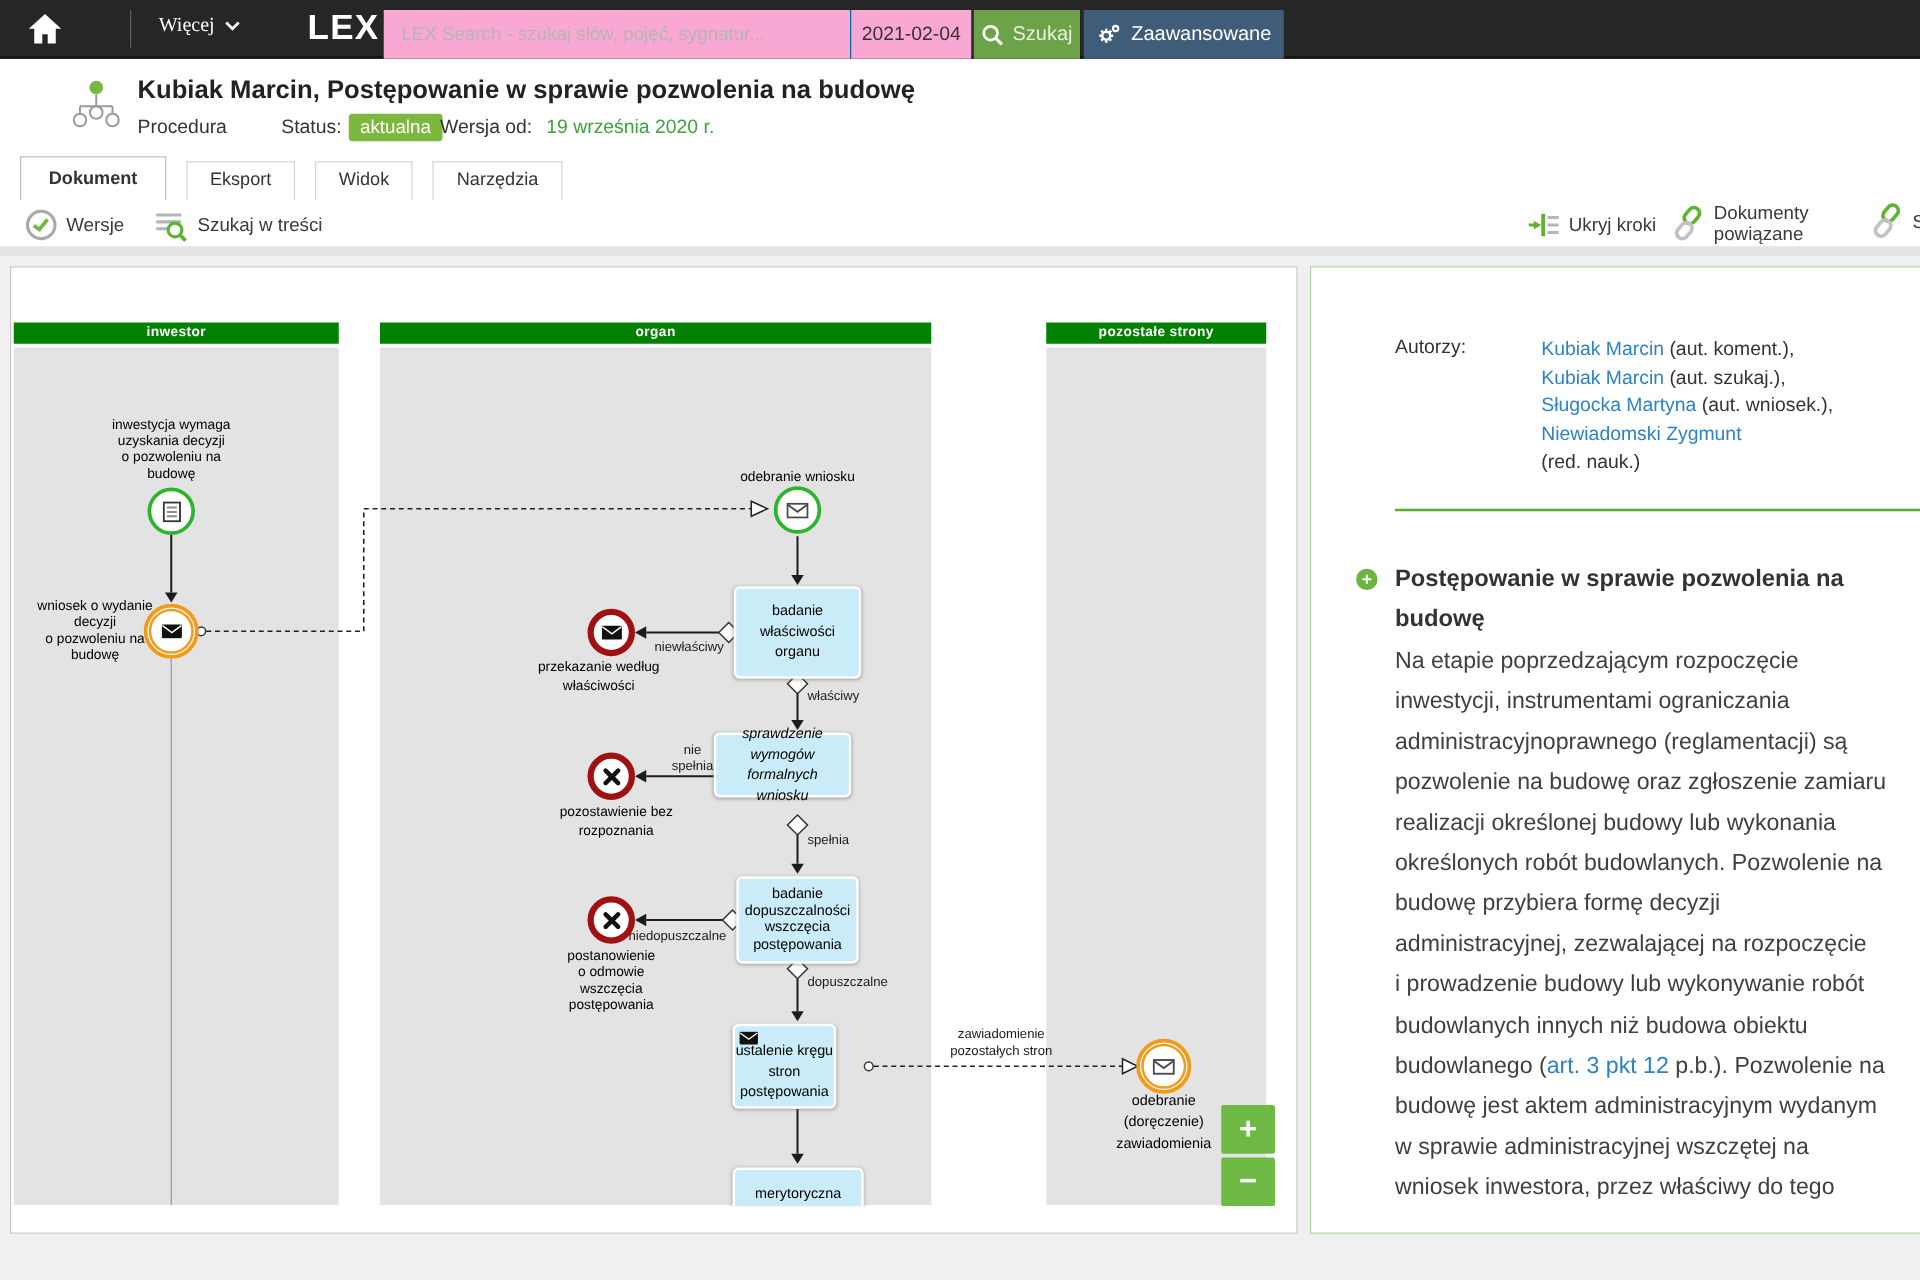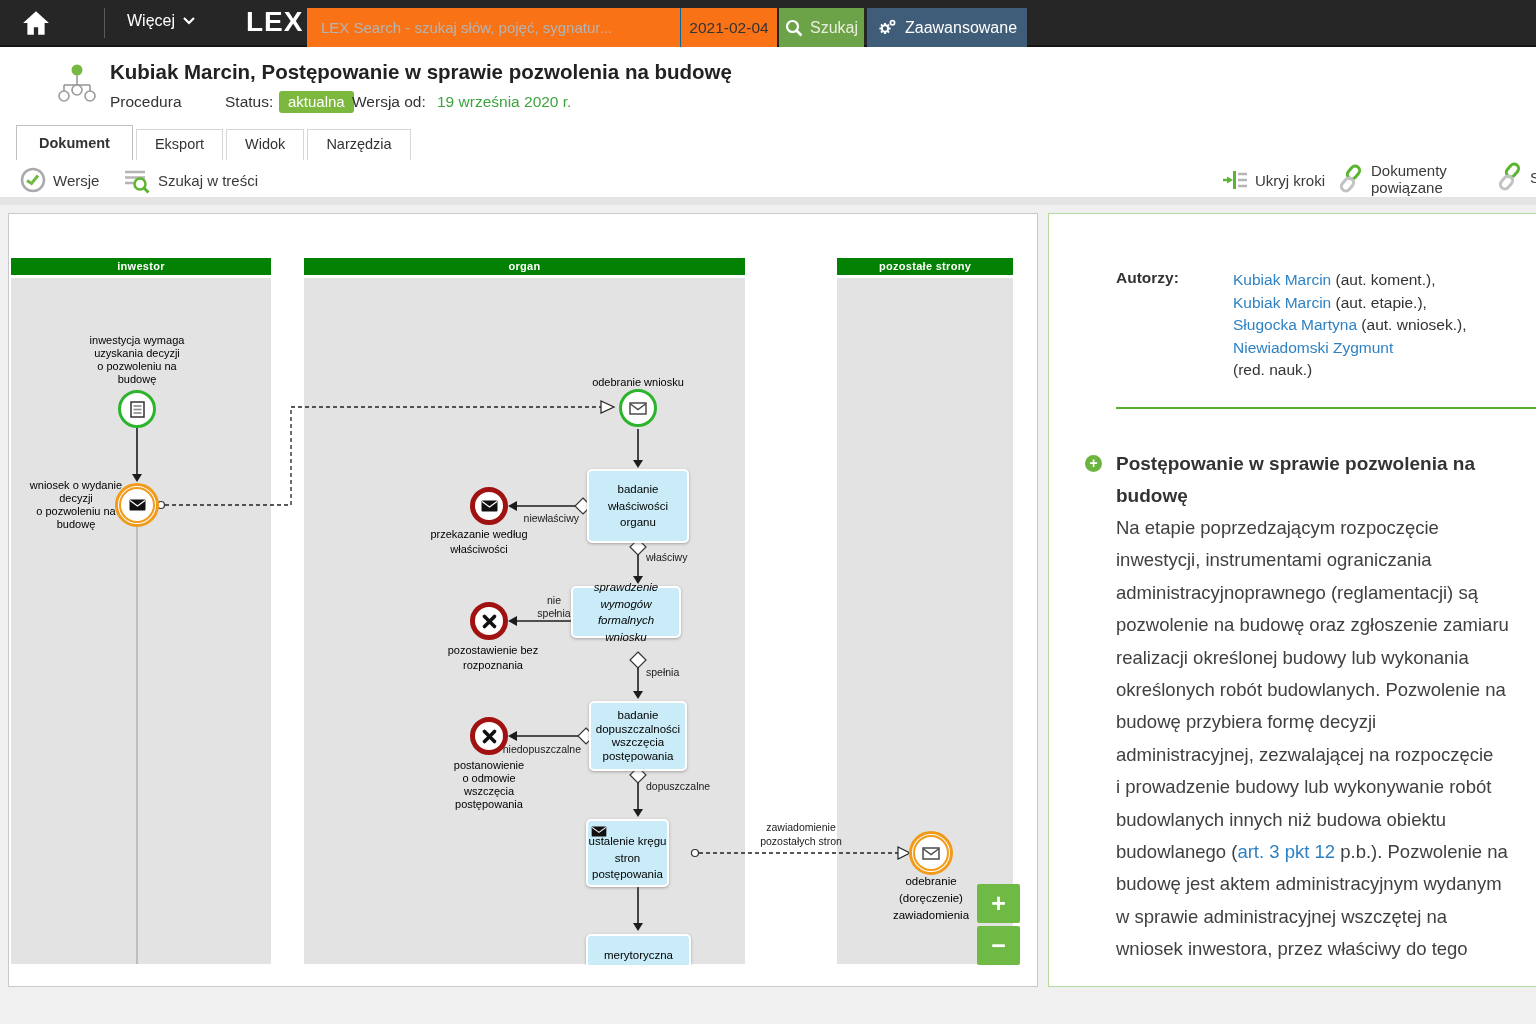--- a/index.html
+++ b/index.html
@@ -6,40 +6,40 @@
   body{
     width:1536px;height:1024px;position:relative;overflow:hidden;
     background:#f0f0f0;font-family:"Liberation Sans",sans-serif;
     -webkit-font-smoothing:antialiased;
   }
   .abs{position:absolute;}
 
   
   .topbar{position:absolute;left:0;top:0;width:1536px;height:47px;background:#262626;border-bottom:2px solid #151515;box-sizing:border-box;z-index:20;}
   .topbar .divider{position:absolute;left:104px;top:8px;width:1px;height:30px;background:#5a5a5a;}
-  .more{position:absolute;left:127px;top:12px;color:#fff;font-size:16px;display:flex;align-items:center;gap:8px;cursor:pointer;}
+  .more{position:absolute;left:127px;top:12px;color:#fff;font-size:16px;display:flex;align-items:center;gap:8px;cursor:pointer;font-family:Liberation Serif, serif;}
   .logo{position:absolute;left:246px;top:6px;color:#fff;font-size:28px;font-weight:bold;letter-spacing:1px;cursor:pointer;}
-  .searchwrap{position:absolute;left:307px;top:8px;width:470px;height:39px;background:#f97316;display:flex;align-items:stretch;}
+  .searchwrap{position:absolute;left:307px;top:8px;width:470px;height:39px;background:#f9a8d4;display:flex;align-items:stretch;}
   .searchwrap input{flex:1;border:none;outline:none;font-family:"Liberation Sans",sans-serif;font-size:15px;color:#444;padding:0 14px;background:transparent;}
   .searchwrap input::placeholder{color:#b4b4b4;}
   .datefield{width:96px;border-left:1px solid #0369a1;display:flex;align-items:center;justify-content:center;font-size:15.5px;color:#333;cursor:pointer;}
   .btn-search{position:absolute;left:779px;top:8px;width:85px;height:39px;background:#6da348;color:#e9efdd;font-size:16px;display:flex;align-items:center;justify-content:center;gap:7px;cursor:pointer;}
   .btn-adv{position:absolute;left:867px;top:8px;width:160px;height:39px;background:#3f5d79;color:#fff;font-size:16px;display:flex;align-items:center;justify-content:center;gap:8px;cursor:pointer;}
 
   
   .dochead{position:absolute;left:0;top:47px;width:1536px;height:150px;background:#fff;}
   .doc-title{position:absolute;left:110px;top:13px;font-size:20.5px;font-weight:bold;color:#222;}
   .doc-meta{position:absolute;left:110px;top:46px;font-size:15.5px;color:#333;height:22px;}
   .meta-piece{position:absolute;white-space:nowrap;}
   .badge{background:#7cb83e;color:#fff;border-radius:3px;padding:2px 9px 3px;font-size:15px;}
   .ver-date{color:#3da33d;}
 
   
   .tabs{position:absolute;left:16px;top:78px;display:flex;align-items:flex-end;}
-  .tab{border:1px solid #d6d6d6;border-bottom:none;background:#fff;font-size:14.5px;color:#333;padding:6px 18px 9px;margin-right:3px;cursor:pointer;}
+  .tab{border:1px solid #d6d6d6;border-bottom:none;background:#fff;font-size:14.5px;color:#333;padding:6px 18px 9px;margin-right:16px;cursor:pointer;}
   .tab.active{border-color:#c0c0c0;font-weight:bold;padding:9px 22px 10px;}
 
   
   .toolbar{position:absolute;left:0;top:113px;width:1536px;height:37px;background:#fff;}
   .tool{position:absolute;display:flex;align-items:center;gap:7px;font-size:15px;color:#3a3a3a;cursor:pointer;white-space:pre-line;line-height:17px;}
   .strip{position:absolute;left:0;top:150px;width:1536px;height:8px;background:#e4e4e4;}
 
   
   #diagram{position:absolute;left:8px;top:213px;width:1030px;height:774px;background:#fff;border:1px solid #c9c9c9;box-sizing:border-box;}
   .dclip{position:absolute;left:0;top:0;width:1028px;height:751px;overflow:hidden;}
@@ -53,21 +53,21 @@
         font-size:11.5px;line-height:16.5px;white-space:pre-line;box-sizing:border-box;cursor:pointer;}
   .evt{position:absolute;z-index:3;border-radius:50%;background:#fff;display:flex;align-items:center;justify-content:center;box-sizing:border-box;cursor:pointer;}
   .evt.green{width:38px;height:38px;border:3px solid #2cb52c;}
   .evt.red{width:38px;height:38px;border:5px solid #a01212;}
   .evt.orange{width:44px;height:44px;border:3px solid #f29b1a;}
   .evt .inner{width:32px;height:32px;border:2.5px solid #f29b1a;border-radius:50%;display:flex;align-items:center;justify-content:center;background:#fff;}
   .zoombtn{position:absolute;left:968px;width:43px;height:39px;background:#6fba44;color:#fff;font-size:25px;font-weight:bold;display:flex;align-items:center;justify-content:center;border-radius:2px;z-index:4;cursor:pointer;}
 
   
   #sidebar{position:absolute;left:1048px;top:213px;width:565px;height:774px;background:#fff;border:1px solid #b3d79e;box-sizing:border-box;}
-  .authors-label{position:absolute;left:67px;top:55px;font-size:15.5px;font-weight:bold;color:#333;}
+  .authors-label{position:absolute;left:67px;top:55px;font-size:15.5px;font-weight:normal;color:#333;}
   .authors{position:absolute;left:184px;top:55px;font-size:15.5px;line-height:22.6px;color:#333;}
   .authors a{color:#2e82c4;text-decoration:none;cursor:pointer;}
   .green-hr{position:absolute;left:67px;top:193px;width:497px;height:2px;background:#56ae2c;}
   .plus-ico{position:absolute;left:36px;top:241px;width:17px;height:17px;border-radius:50%;background:#6db33f;color:#fff;font-size:14px;font-weight:bold;line-height:16px;text-align:center;cursor:pointer;}
   .side-text{position:absolute;left:67px;top:234px;width:470px;color:#404040;}
   .side-title{font-size:19px;font-weight:bold;line-height:32px;color:#333;white-space:pre-line;}
   .side-para{font-size:18.5px;line-height:32.4px;white-space:pre-line;}
   .side-para a{color:#2e82c4;text-decoration:none;cursor:pointer;}
 </style>
 </head>
@@ -368,21 +368,21 @@
 
   <div class="zoombtn" style="top:670px;">+</div>
   <div class="zoombtn" style="top:712px;">−</div>
  </div>
 </div>
 
 <div id="sidebar">
   <div class="authors-label">Autorzy:</div>
   <div class="authors">
     <div><a>Kubiak Marcin</a><span> (aut. koment.),</span></div>
-    <div><a>Kubiak Marcin</a><span> (aut. etapie.),</span></div>
+    <div><a>Kubiak Marcin</a><span> (aut. szukaj.),</span></div>
     <div><a>Sługocka Martyna</a><span> (aut. wniosek.),</span></div>
     <div><a>Niewiadomski Zygmunt</a><span></span></div>
     <div><a></a><span>(red. nauk.)</span></div>
   </div>
   <div class="green-hr"></div>
   <div class="plus-ico">+</div>
   <div class="side-text">
     <div class="side-title">Postępowanie w sprawie pozwolenia na
 budowę</div>
     <div class="side-para"><span>Na etapie poprzedzającym rozpoczęcie

